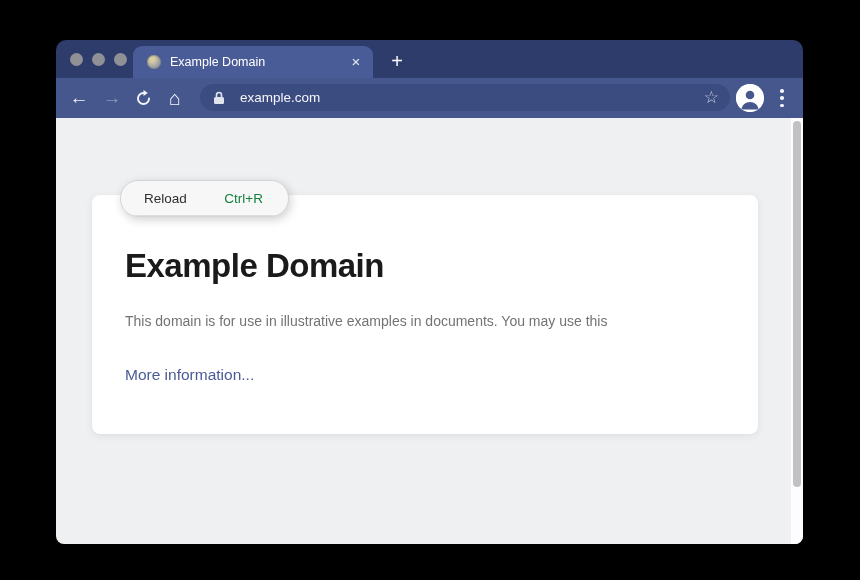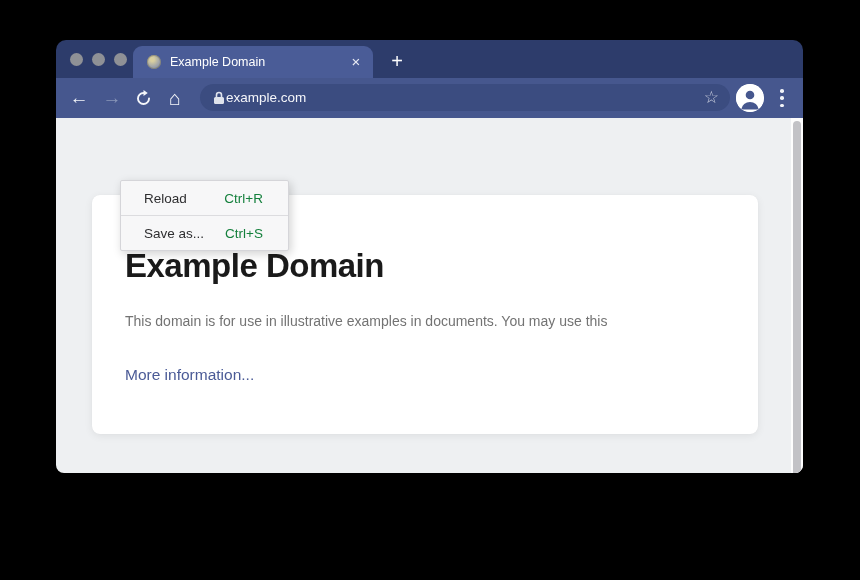--- a/index.html
+++ b/index.html
@@ -1,20 +1,20 @@
 <!DOCTYPE html>
 <html><head>
 <meta charset="utf-8">
 <style>
   * { margin:0; padding:0; box-sizing:border-box; }
   html,body { width:860px; height:580px; background:#000; overflow:hidden;
               font-family:"Liberation Sans", sans-serif; }
 
   
-  .window { position:absolute; left:56px; top:40px; width:747px; height:433px;
+  .window { position:absolute; left:56px; top:40px; width:747px; height:504px;
             border-radius:10px 10px 8px 8px; overflow:hidden;
             display:flex; flex-direction:column;
             box-shadow:0 10px 30px rgba(0,0,0,.5); }
 
   
   .titlebar { position:relative; height:38px; flex:none; background:#2d3c6b; }
   .traffic { position:absolute; left:14px; top:13px; display:flex; gap:9px; }
   .light { width:13px; height:13px; border-radius:50%; background:#8f9196; }
 
   .tab { position:absolute; left:77px; bottom:0; width:240px; height:32px;
@@ -38,21 +38,21 @@
             justify-content:center; width:26px; font-size:19px; }
   .back    { left:10px;  color:#f4f6fa; }
   .forward { left:43px;  color:#8b98ba; }
   .reload  { left:74px; }
   .home    { left:106px; color:#f4f6fa; font-size:20px; }
 
   .addressbar { position:absolute; left:144px; right:73px; top:6px; height:27px;
                 border-radius:14px; background:#3b4c80;
                 display:flex; align-items:center; }
   .lock { margin-left:13px; display:flex; align-items:center; }
-  .url  { margin-left:1px; color:#f5f6fa; font-size:13.5px; }
+  .url  { margin-left:15px; color:#f5f6fa; font-size:13.5px; }
   .star { margin-left:auto; margin-right:11px; color:#c7ccdc; font-size:17px; }
 
   .avatar { position:absolute; right:39px; top:6px; width:28px; height:28px;
             border-radius:50%; overflow:hidden; background:#ffffff; }
   .dots { position:absolute; right:15px; top:11px; width:12px; height:18px;
           display:flex; flex-direction:column; align-items:center;
           justify-content:space-between; }
   .dot { width:3.5px; height:3.5px; border-radius:50%; background:#f1f3f8; }
 
   
@@ -67,21 +67,21 @@
           box-shadow:0 2px 8px rgba(0,0,0,.07), 0 0 1px rgba(0,0,0,.05); }
   .heading { position:absolute; left:33px; top:52px; font-size:33px; font-weight:bold;
              letter-spacing:-.5px; color:#1a1a1a; white-space:nowrap; }
   .para { position:absolute; left:33px; top:114px; font-size:14px; line-height:24px;
           color:#737373; white-space:nowrap; }
   .morelink { position:absolute; left:33px; top:171px; font-size:15.5px;
               color:#4a5a96; text-decoration:none; }
 
   
   .menu { position:absolute; left:64px; top:62px; width:169px; z-index:5;
-          background:#f7f7f8; border:1px solid #d5d5d9; border-radius:2px;
+          background:#f7f7f8; border:1px solid #d5d5d9; border-radius:18px;
           box-shadow:2px 3px 10px rgba(0,0,0,.18); overflow:hidden; }
   .menu-item { height:34px; display:flex; align-items:center;
                justify-content:space-between; padding:0 25px 0 23px;
                font-size:13.5px; color:#2e2e30; }
   .menu-item .shortcut { color:#15803d; }
   .menu-divider { height:1px; background:#dcdcdf; }
 </style>
 </head>
 <body>
 
@@ -150,20 +150,16 @@
       <p class="para"><span>This domain is for use in illustrative examples in documents. You may use this</span><br></p>
       <a class="morelink" href="#">More information...</a>
     </div>
 
     <div class="menu">
       <div class="menu-item">
         <span>Reload</span>
         <span class="shortcut">Ctrl+R</span>
       </div>
       <div class="menu-divider"></div>
-      <div class="menu-item">
-        <span>Save as...</span>
-        <span class="shortcut">Ctrl+S</span>
-      </div>
     </div>
   </div>
 
 </div>
 
 </body></html>

